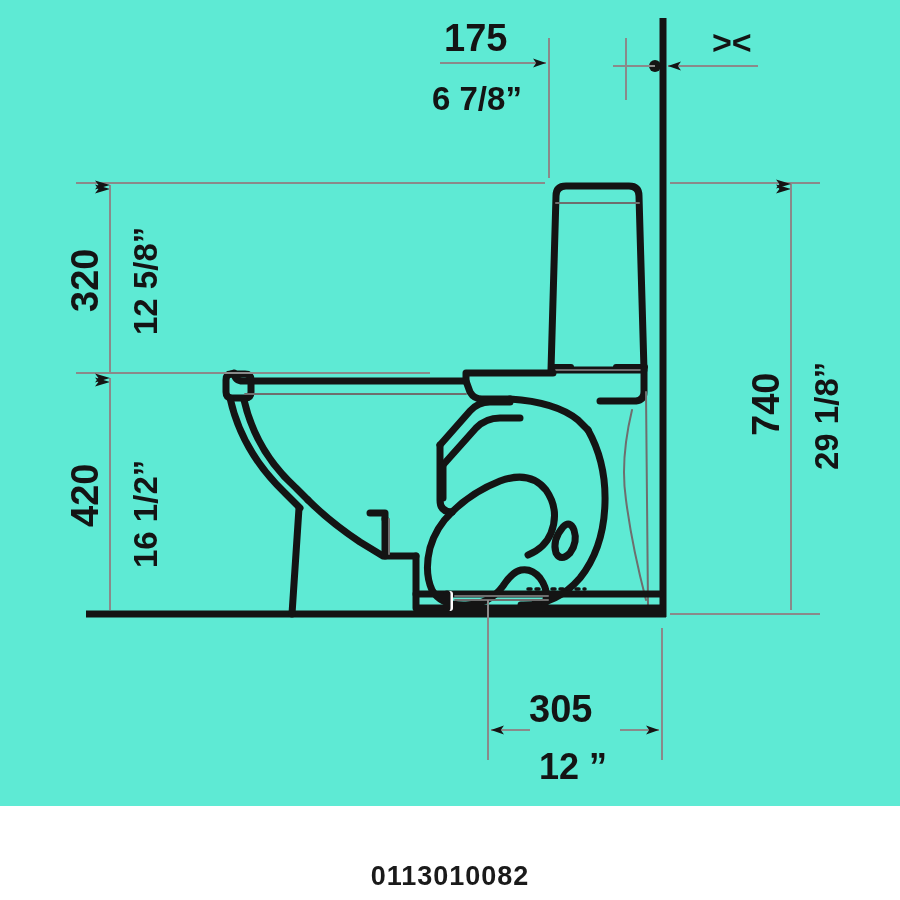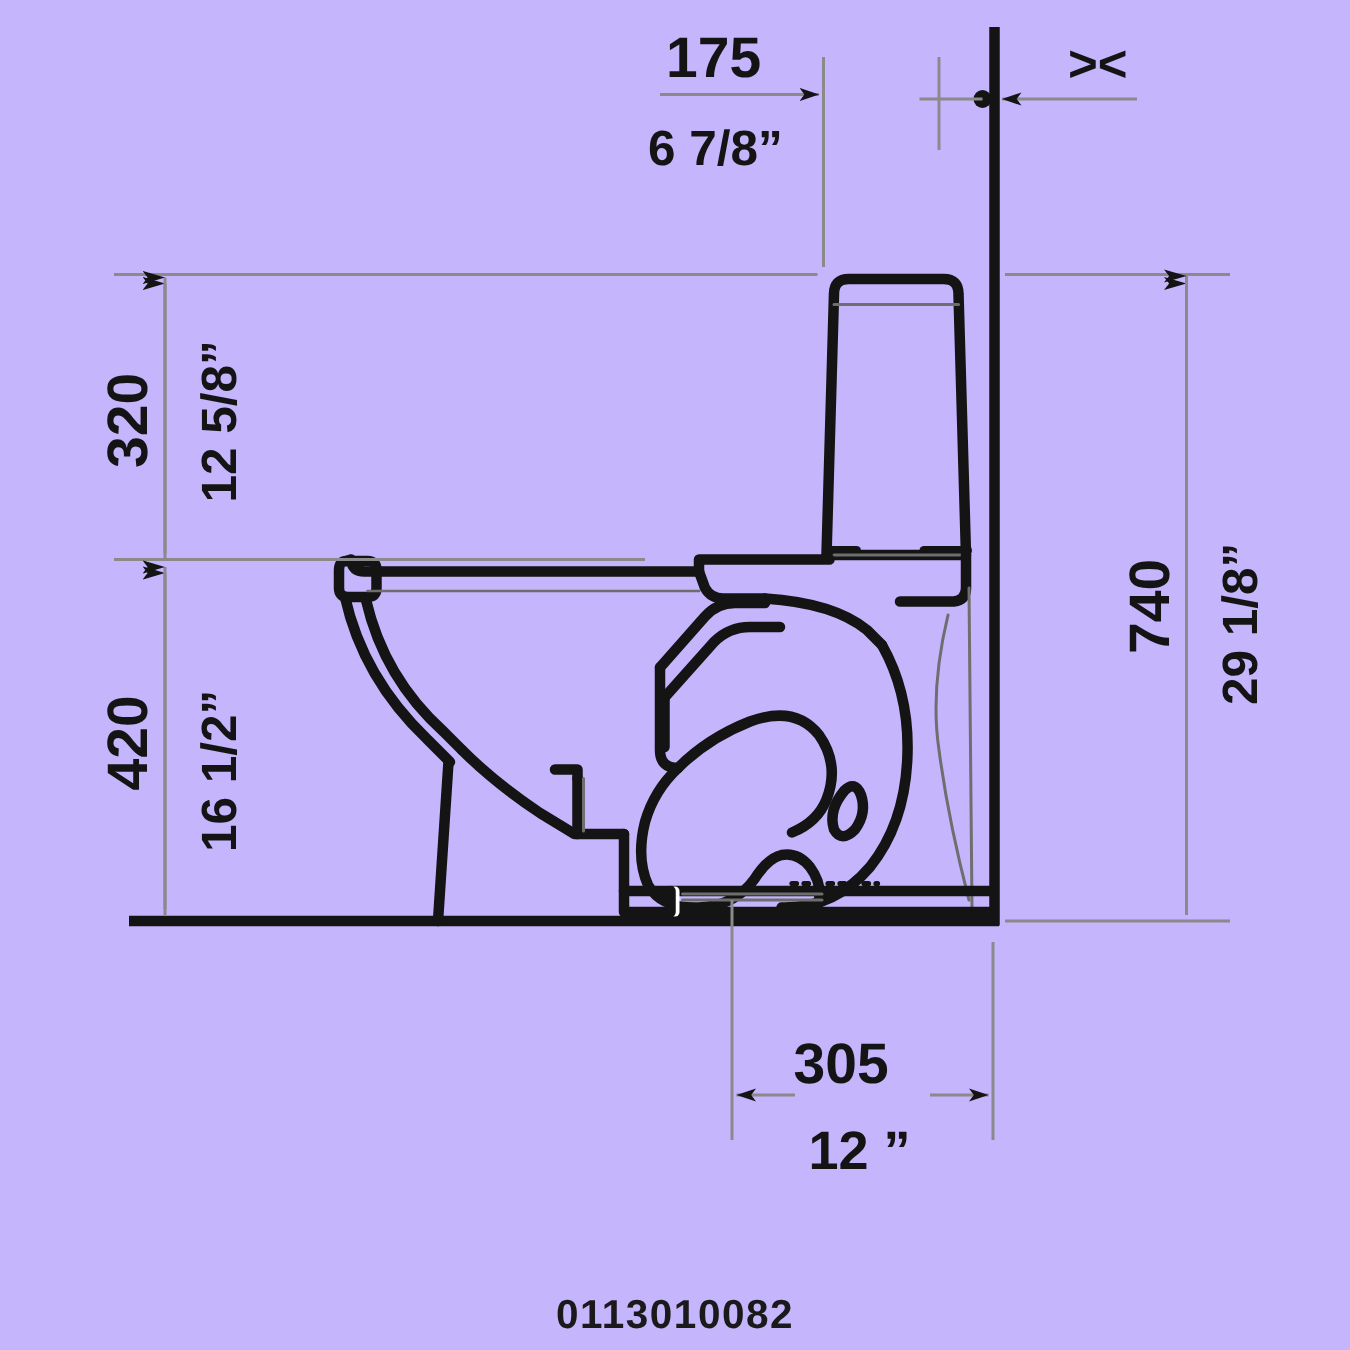--- a/index.html
+++ b/index.html
@@ -10,22 +10,22 @@
   body {
     width: 900px;
     height: 900px;
     font-family: "Liberation Sans", sans-serif;
     overflow: hidden;
     position: relative;
   }
   #sheet {
     position: relative;
     width: 900px;
-    height: 900px;
-    background: #c4b5fd;
+    height: 806px;
+    background: #5eead4;
   }
   svg.drawing {
     position: absolute;
     left: 0;
     top: 0;
     width: 900px;
     height: 900px;
     display: block;
   }
   .dim-text {

